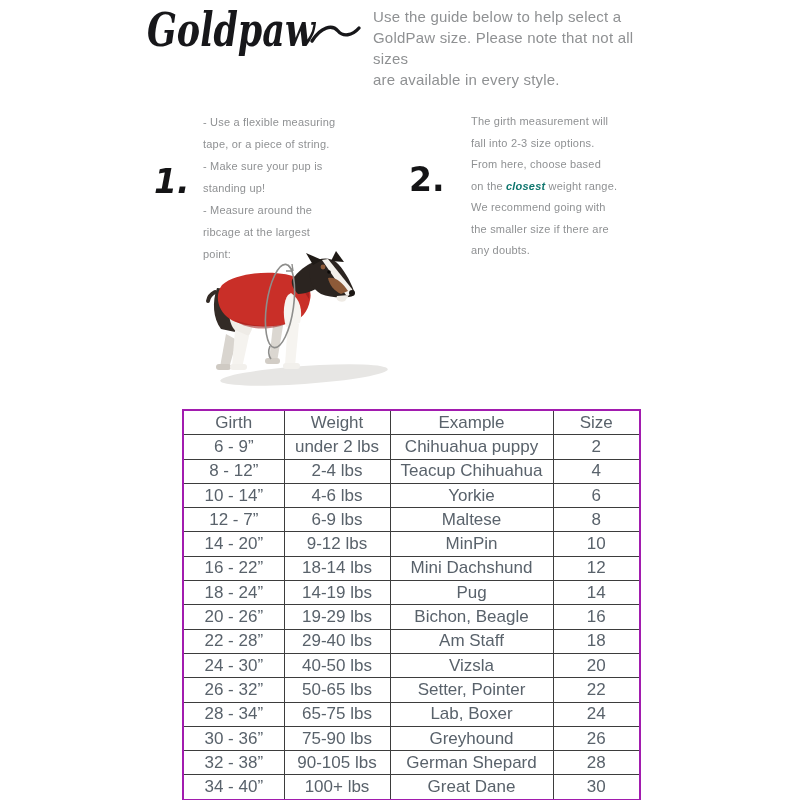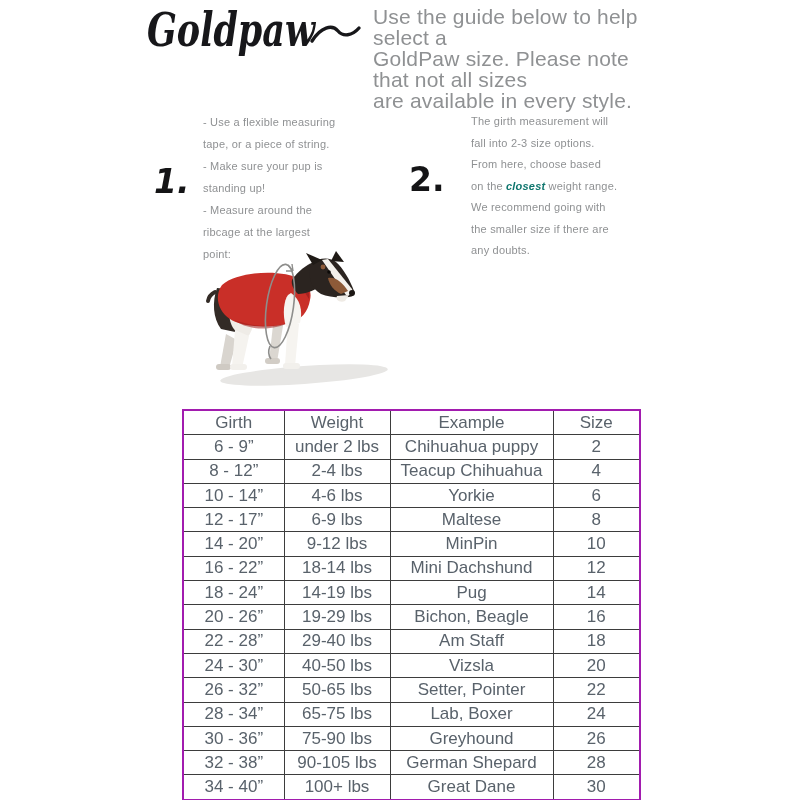--- a/index.html
+++ b/index.html
@@ -7,21 +7,21 @@
     position:relative; width:800px; height:800px; background:#ffffff;
     font-family:"Liberation Sans", sans-serif; overflow:hidden;
   }
 
   
   .logo-wrap { position:absolute; left:146px; top:1px; width:220px; height:62px; }
 
   
   .intro {
     position:absolute; left:373px; top:6px; width:290px;
-    font-size:21px; line-height:21px; color:#8f9193; letter-spacing:0.2px;
+    font-size:15px; line-height:21px; color:#8f9193; letter-spacing:0.2px;
   }
 
   
   .step-num {
     position:absolute; font-weight:700; color:#141416;
     font-family:"DejaVu Sans", sans-serif;
   }
   #step1-num { left:154px; top:162px; font-size:33px; font-style:italic; }
   #step2-num { left:409px; top:160px; font-size:33px; }
 
@@ -174,21 +174,21 @@
           <td>Teacup Chihuahua</td>
           <td>4</td>
         </tr>
         <tr>
           <td>10 - 14”</td>
           <td>4-6 lbs</td>
           <td>Yorkie</td>
           <td>6</td>
         </tr>
         <tr>
-          <td>12 - 17”</td>
+          <td>12 - 7”</td>
           <td>6-9 lbs</td>
           <td>Maltese</td>
           <td>8</td>
         </tr>
         <tr>
           <td>14 - 20”</td>
           <td>9-12 lbs</td>
           <td>MinPin</td>
           <td>10</td>
         </tr>

